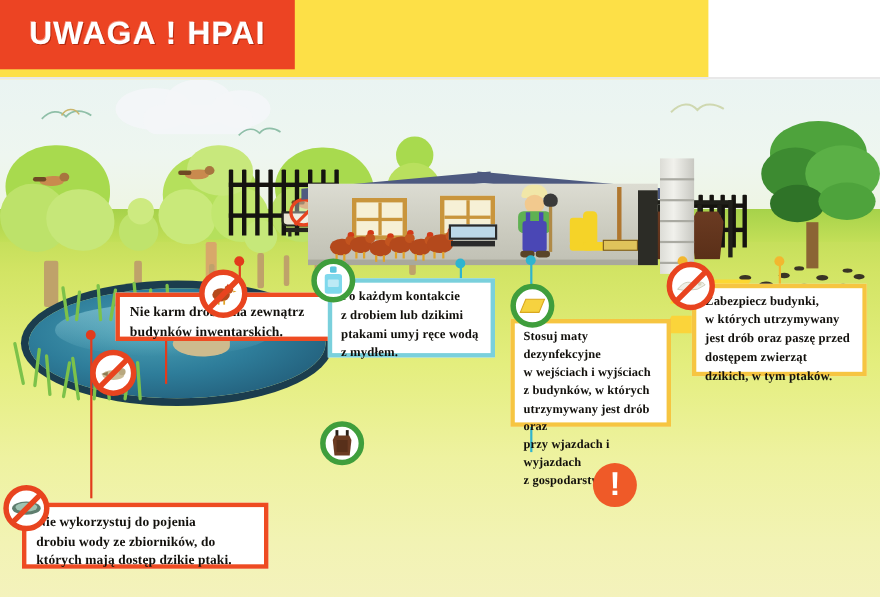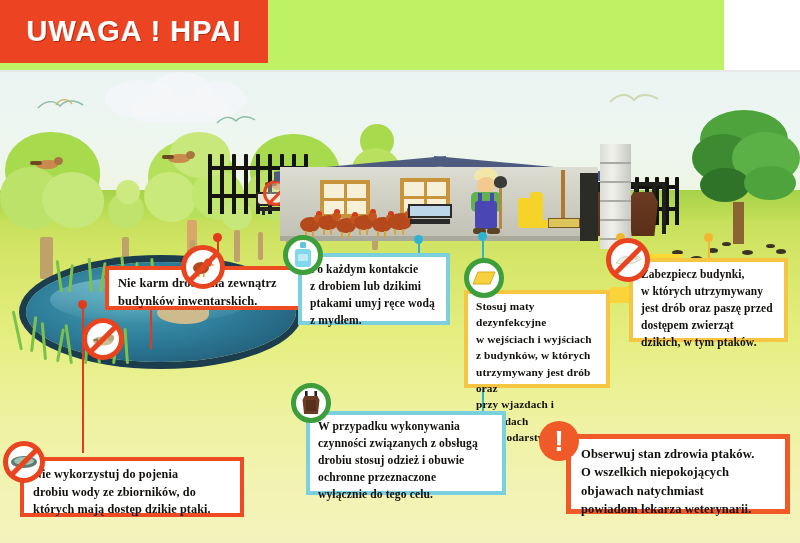--- a/index.html
+++ b/index.html
@@ -3,21 +3,21 @@
 <meta charset="utf-8">
 <style>
   html,body{margin:0;padding:0;background:#fff;}
   body{font-family:"Liberation Serif",serif;}
   #poster{
     position:relative;width:800px;height:543px;overflow:hidden;
     background:#ffffff;
   }
 
   
-  #header{position:absolute;left:0;top:0;width:724px;height:72px;background:#bef264;z-index:40;}
+  #header{position:absolute;left:0;top:0;width:644px;height:72px;background:#fde047;z-index:40;}
   #title-banner{
     position:absolute;left:0;top:0;width:268px;height:63px;
     background:#ec4423;display:flex;align-items:center;justify-content:center;
   }
   #title-banner-text{
     font-family:"Liberation Sans",sans-serif;font-weight:bold;font-size:29px;
     color:#ffffff;letter-spacing:1px;
     text-shadow:1px 1px 0 #b52a10, -0.5px -0.5px 0 rgba(255,255,255,.4);
   }
   #header-subtitle{
@@ -592,28 +592,15 @@
   </div>
 
   <div class="box yellow" style="left:629px;top:258px;width:159px;height:84px;padding:4px 8px;">
     <div class="txt" style="font-size:11.5px;line-height:1.47;">Zabezpiecz budynki,
 w których utrzymywany
 jest drób oraz paszę przed
 dostępem zwierząt
 dzikich, w tym ptaków.</div>
   </div>
 
-  <div class="box cyan" style="left:306px;top:411px;width:200px;height:84px;padding:4px 8px;">
-    <div class="txt" style="font-size:11.6px;line-height:1.46;">W przypadku wykonywania
-czynności związanych z obsługą
-drobiu stosuj odzież i obuwie
-ochronne przeznaczone
-wyłącznie do tego celu.</div>
-  </div>
-
-  <div class="box orange" style="left:566px;top:434px;width:224px;height:80px;padding:6px 10px;">
-    <div class="txt" style="font-size:12.6px;line-height:1.45;">Obserwuj stan zdrowia ptaków.
-O wszelkich niepokojących
-objawach natychmiast
-powiadom lekarza weterynarii.</div>
-  </div>
+
 
 </div>
 
 </body></html>

